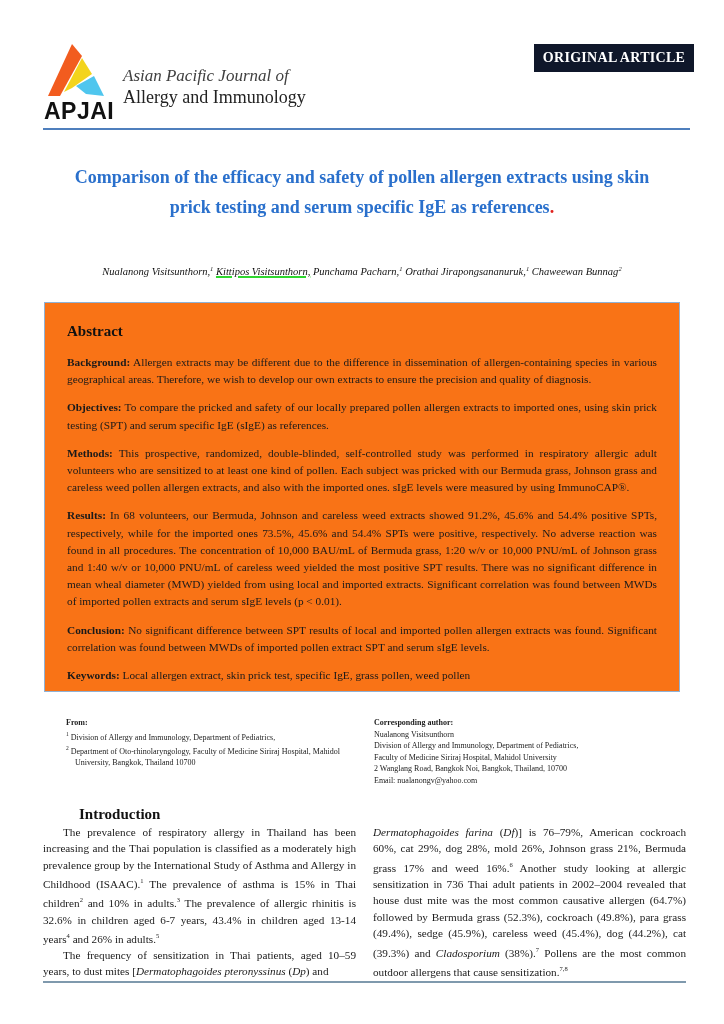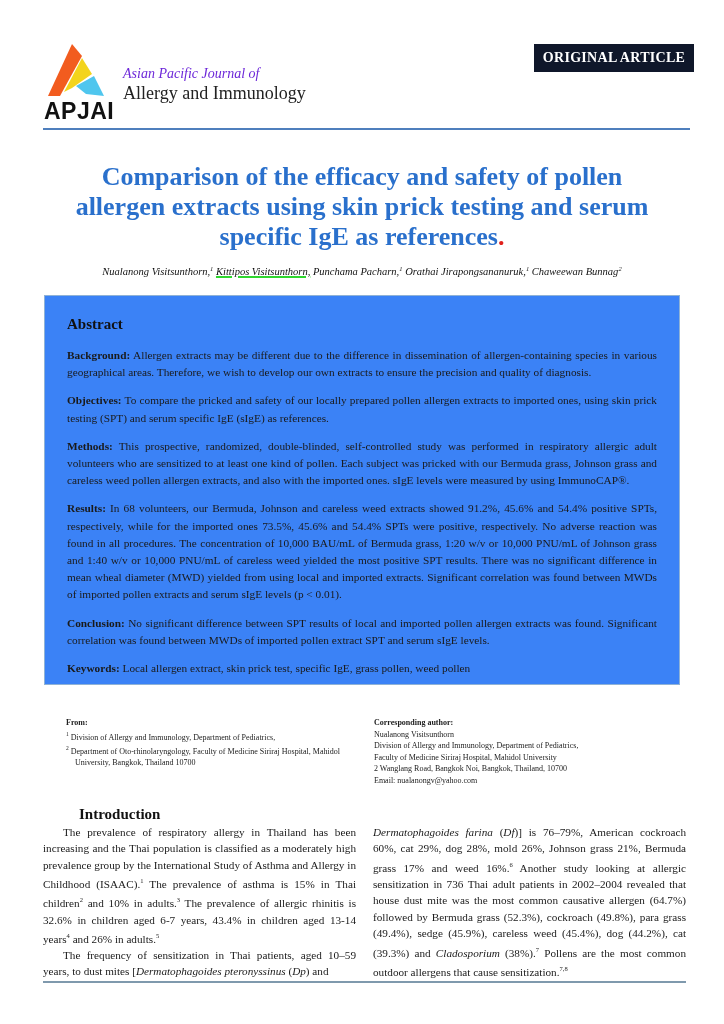--- a/index.html
+++ b/index.html
@@ -3,35 +3,35 @@
 <meta charset="utf-8">
 <style>
   html, body { margin: 0; padding: 0; background: #ffffff; }
   body { width: 724px; height: 1024px; position: relative; overflow: hidden; font-family: "Liberation Serif", "DejaVu Serif", serif; color: #1a1a1a; }
 
   .logo { position: absolute; left: 42px; top: 42px; width: 80px; height: 78px; }
   .logo-mark { position: absolute; left: 0; top: 0; width: 72px; height: 56px; }
   .logo-text { position: absolute; left: 2px; top: 56px; font-family: "Liberation Sans", "DejaVu Sans", sans-serif; font-weight: bold; font-size: 23px; letter-spacing: 0.5px; color: #111; }
 
   .journal { position: absolute; left: 123px; top: 66px; }
-  .journal-sub { font-style: italic; font-size: 14px; color: #6d28d9; }
+  .journal-sub { font-style: italic; font-size: 17px; color: #404040; }
   .journal-main { font-size: 18px; color: #222; margin-top: 1px; }
 
   .badge { position: absolute; left: 534px; top: 44px; width: 160px; height: 28px; background: #0f172a; color: #ffffff; font-weight: bold; font-size: 14px; line-height: 28px; text-align: center; letter-spacing: 0.3px; }
 
   .header-rule { position: absolute; left: 43px; top: 128px; width: 647px; height: 2px; background: #4f7fbd; }
 
-  .title { position: absolute; left: 55px; top: 162px; width: 614px; text-align: center; color: #2a70cc; font-weight: bold; font-size: 26px; line-height: 30px; }
+  .title { position: absolute; left: 55px; top: 162px; width: 614px; text-align: center; color: #2a70cc; font-weight: bold; font-size: 18px; line-height: 30px; }
   .title .redmark { color: #e0201c; font-weight: bold; }
 
   .authors { position: absolute; left: 40px; top: 264px; width: 644px; text-align: center; font-style: italic; font-size: 10.5px; color: #111; white-space: nowrap; }
   .authors sup { font-size: 6.5px; }
   .authors .uline { text-decoration: underline; text-decoration-color: #2fd62f; text-decoration-thickness: 2px; }
 
-  .abstract { position: absolute; left: 44px; top: 295px; width: 636px; height: 390px; background: #3b82f6; border: 1px solid #8fb2d6; box-sizing: border-box; padding: 20px 22px 4px 22px; }
+  .abstract { position: absolute; left: 44px; top: 302px; width: 636px; height: 390px; background: #f97316; border: 1px solid #8fb2d6; box-sizing: border-box; padding: 20px 22px 4px 22px; }
   .abstract h2 { margin: 0 0 14px 0; font-size: 15px; font-weight: bold; color: #111; }
   .abstract p { margin: 0 0 11px 0; font-size: 11.3px; line-height: 17.2px; text-align: justify; color: #1a1a1a; }
   .abstract p b { font-weight: bold; }
 
   .from { position: absolute; left: 66px; top: 717px; width: 300px; font-size: 8px; line-height: 11.5px; color: #222; }
   .from .hdr { font-weight: bold; }
   .from .item { padding-left: 9px; text-indent: -9px; }
   .from sup { font-size: 5.5px; }
 
   .corr { position: absolute; left: 374px; top: 717px; width: 310px; font-size: 8px; line-height: 11.5px; color: #222; }

